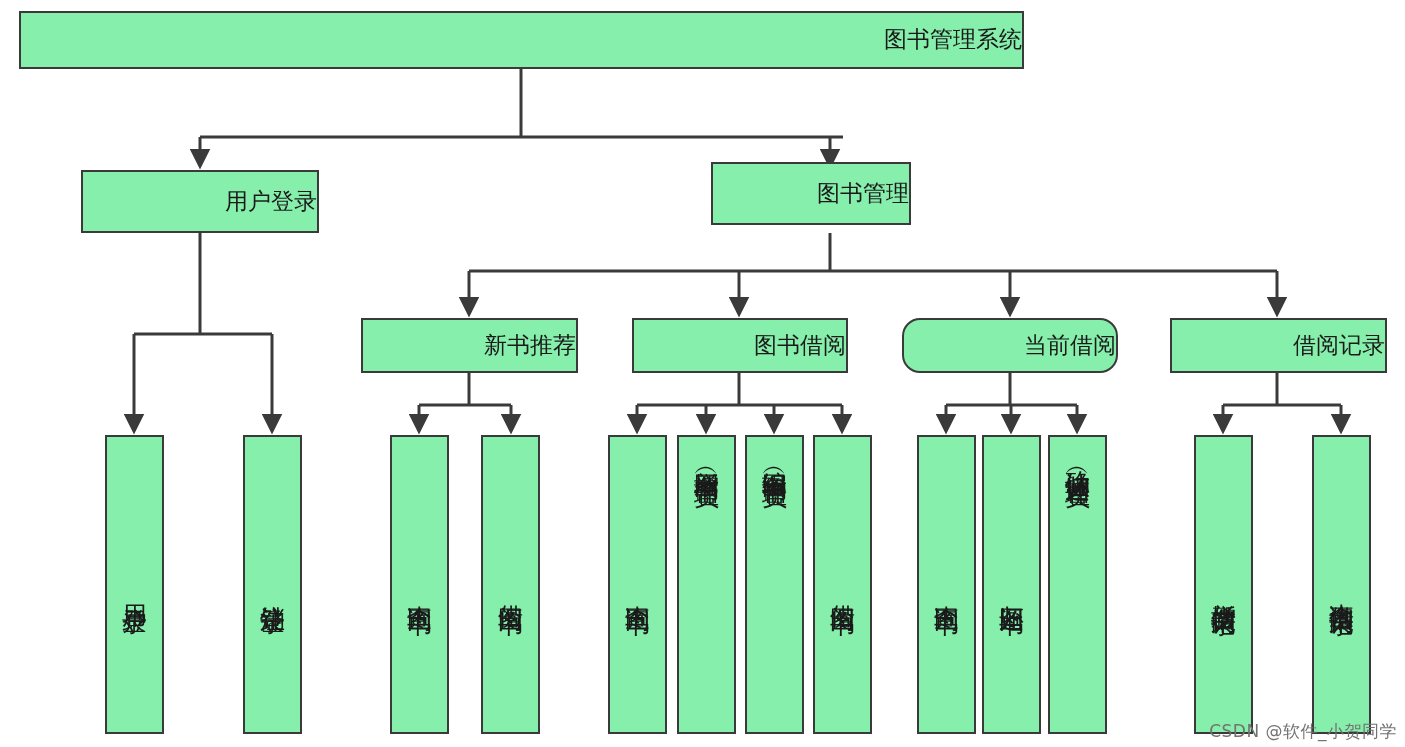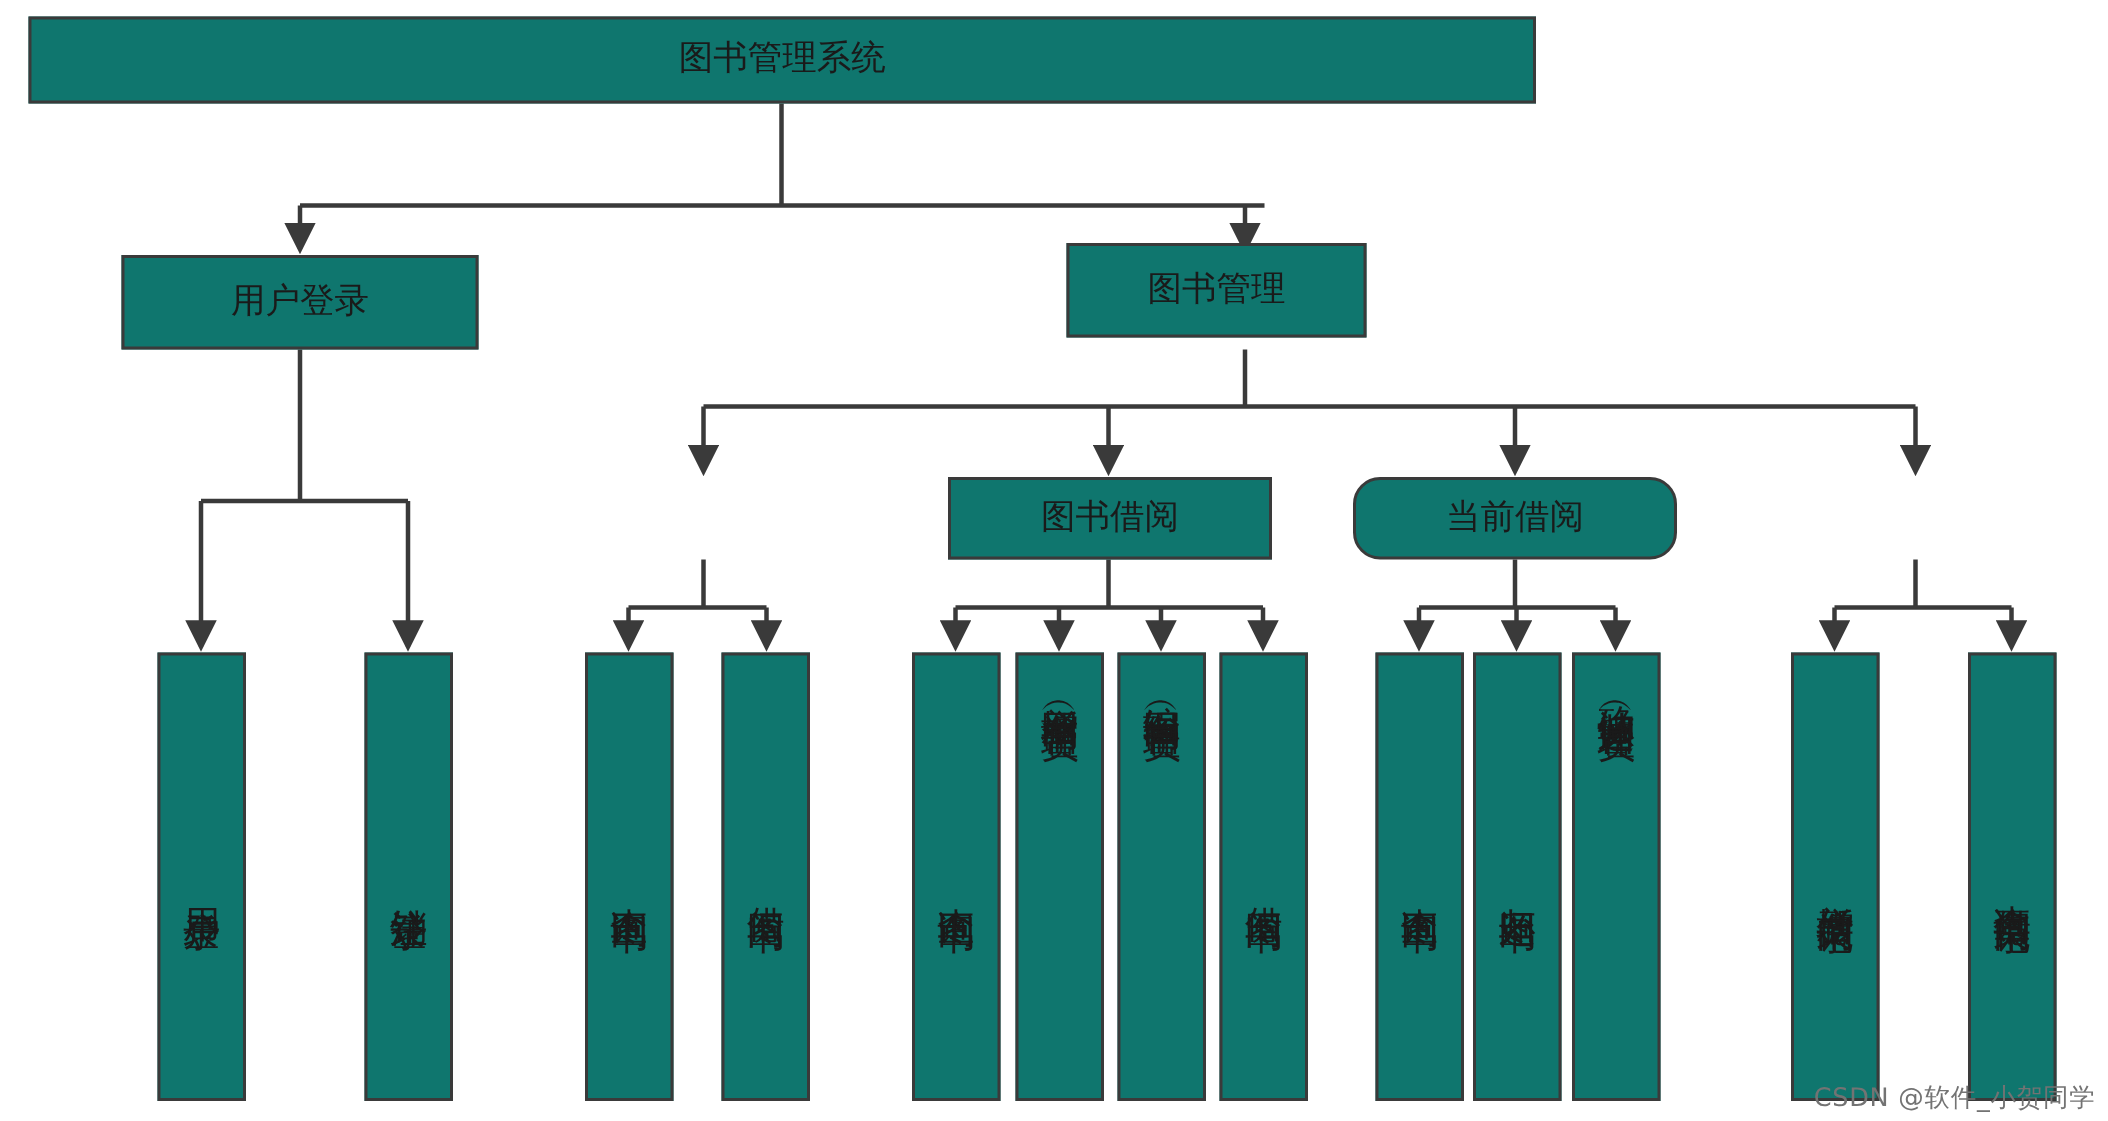--- a/index.html
+++ b/index.html
@@ -25,24 +25,24 @@
     left: 0;
     top: 0;
     width: 1405px;
     height: 747px;
     pointer-events: none;
   }
   .node {
     position: absolute;
     box-sizing: border-box;
     border: 2px solid #3a3a3a;
-    background: #0f766e;
+    background: #86efac;
     display: flex;
     align-items: center;
-    justify-content: center;
+    justify-content: flex-end;
     color: #1a1a1a;
   }
   .node .label {
     display: block;
     text-align: center;
     line-height: 1.18;
     white-space: nowrap;
   }
   .node.horizontal .label {
     font-size: 23px;
@@ -138,26 +138,32 @@
     <span class="label">图书管理系统</span>
   </div>
 
   <div class="node horizontal" style="left: 81px; top: 170px; width: 238px; height: 63px;">
     <span class="label">用户登录</span>
   </div>
   <div class="node horizontal" style="left: 711px; top: 162px; width: 200px; height: 63px;">
     <span class="label">图书管理</span>
   </div>
 
+  <div class="node horizontal" style="left: 361px; top: 318px; width: 217px; height: 55px;">
+    <span class="label">新书推荐</span>
+  </div>
   <div class="node horizontal" style="left: 632px; top: 318px; width: 216px; height: 55px;">
     <span class="label">图书借阅</span>
   </div>
   <div class="node horizontal" style="left: 902px; top: 318px; width: 216px; height: 55px; border-radius: 18px;">
     <span class="label">当前借阅</span>
   </div>
+  <div class="node horizontal" style="left: 1170px; top: 318px; width: 217px; height: 55px;">
+    <span class="label">借阅记录</span>
+  </div>
 
   <div class="node vertical mid" style="left: 105px; top: 435px; width: 59px; height: 299px;">
     <span class="label" style="margin-top: 144px;">用户登录</span>
   </div>
   <div class="node vertical mid" style="left: 243px; top: 435px; width: 59px; height: 299px;">
     <span class="label" style="margin-top: 144px;">注销登录</span>
   </div>
   <div class="node vertical mid" style="left: 390px; top: 435px; width: 59px; height: 299px;">
     <span class="label" style="margin-top: 144px;">查询图书</span>
   </div>

